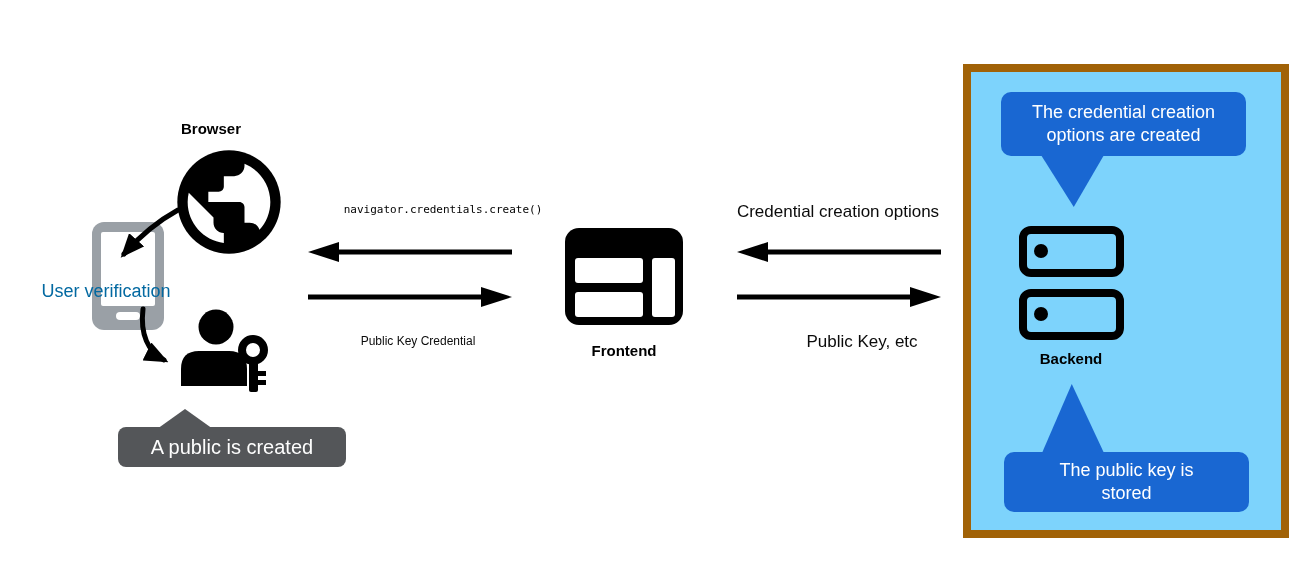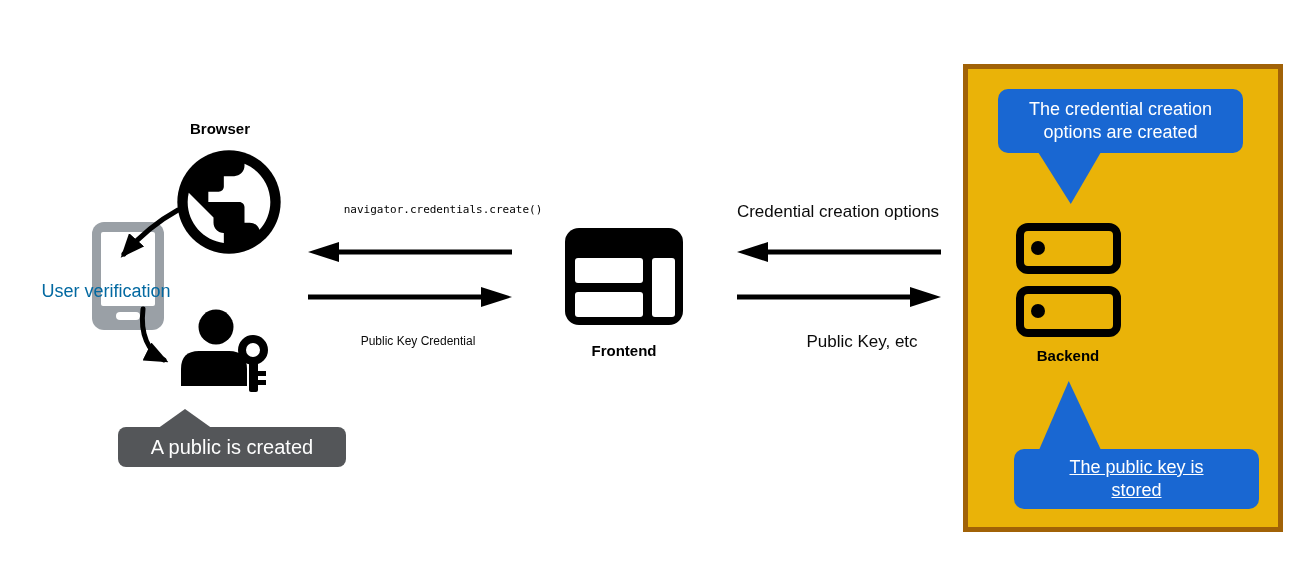--- a/index.html
+++ b/index.html
@@ -21,21 +21,21 @@
     font-size:20px;white-space:nowrap;
   }
   .tooltip-gray-pointer{
     width:56px;height:20px;background:#545659;
     clip-path:polygon(50% 0,100% 100%,0 100%);
   }
 
   
   .backend-panel{
     left:963px;top:64px;width:310px;height:458px;
-    background:#eab308;border:5px solid #a16207;
+    background:#7dd3fc;border:8px solid #a16207;
   }
   .bubble{
     background:#1967D2;color:#fff;border-radius:10px;
     display:flex;align-items:center;justify-content:center;text-align:center;
     font-size:18px;line-height:1.3;white-space:pre-line;
   }
   .bubble-pointer-down{background:#1967D2;clip-path:polygon(0 0,100% 0,52% 100%);}
   .bubble-pointer-up{background:#1967D2;clip-path:polygon(48% 0,100% 100%,0 100%);}
 
   
@@ -43,21 +43,21 @@
   .phone-screen{position:absolute;left:9px;top:10px;width:54px;height:74px;background:#fff;border-radius:2px;}
   .phone-homebar{position:absolute;left:24px;top:90px;width:24px;height:8px;background:#fff;border-radius:4px;}
 
   svg{display:block;}
 </style>
 </head>
 <body>
 
 <div class="stage">
 
-  <div class="abs cx node-label" style="left:220px;top:120px;">Browser</div>
+  <div class="abs cx node-label" style="left:211px;top:120px;">Browser</div>
 
   <svg class="abs" style="left:167px;top:140px;" width="124" height="124" viewBox="0 0 24 24" aria-hidden="true">
     <circle cx="12" cy="12" r="10" fill="#000"></circle>
     <path fill="#fff" d="M11 19.93c-3.95-.49-7-3.85-7-7.93 0-.62.08-1.21.21-1.79L9 15v1c0 1.1.9 2 2 2v1.93z"></path>
     <path fill="#fff" d="M17.9 17.39c-.26-.81-1-1.39-1.9-1.39h-1v-3c0-.55-.45-1-1-1H8v-2h2c.55 0 1-.45 1-1V7h2c1.1 0 2-.9 2-2v-.41c2.93 1.19 5 4.06 5 7.41 0 2.08-.8 3.97-2.1 5.39z"></path>
   </svg>
 
   <div class="abs phone">
     <div class="phone-screen"></div>
     <div class="phone-homebar"></div>
@@ -134,20 +134,20 @@
     <svg class="abs" style="left:48px;top:154px;" width="105" height="114" viewBox="0 0 105 114" aria-hidden="true">
       <rect x="4" y="4" width="97" height="43" rx="8" fill="none" stroke="#000" stroke-width="8"></rect>
       <circle cx="22" cy="25" r="7" fill="#000"></circle>
       <rect x="4" y="67" width="97" height="43" rx="8" fill="none" stroke="#000" stroke-width="8"></rect>
       <circle cx="22" cy="88" r="7" fill="#000"></circle>
     </svg>
 
     <div class="abs cx node-label" style="left:100px;top:278px;">Backend</div>
 
     <div class="abs bubble-pointer-up" style="left:71px;top:312px;width:62px;height:69px;"></div>
-    <div class="abs bubble" style="left:46px;top:380px;width:245px;height:60px;text-decoration:underline;">
+    <div class="abs bubble" style="left:33px;top:380px;width:245px;height:60px;">
       <span>The public key is
 stored</span>
     </div>
 
   </div>
 
 </div>
 
 </body></html>

